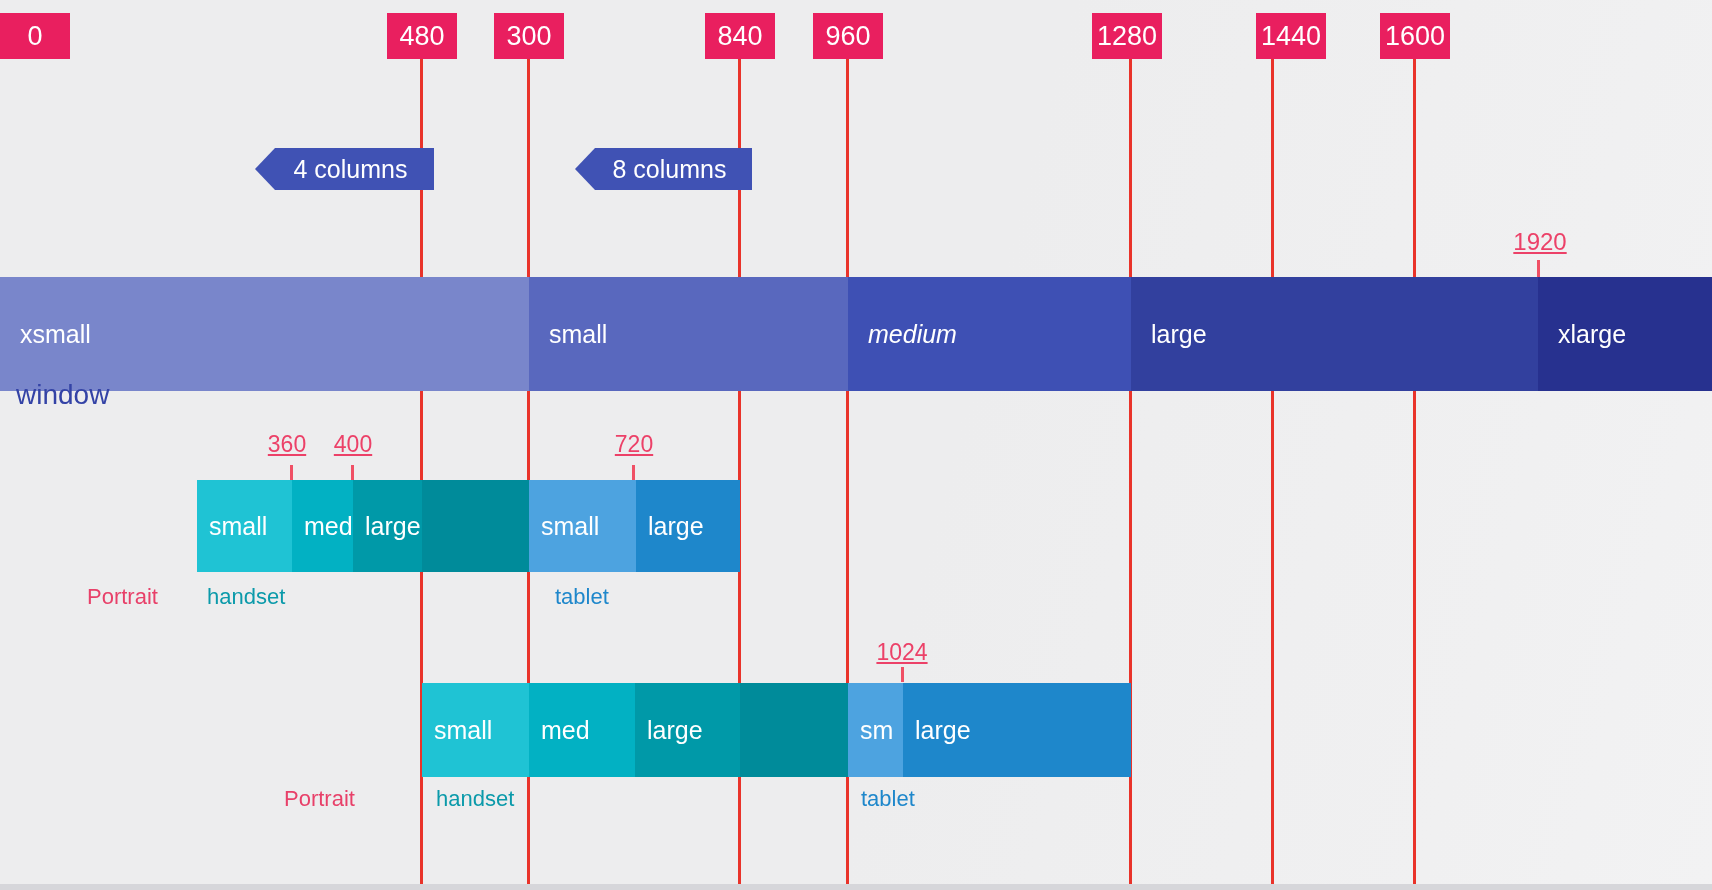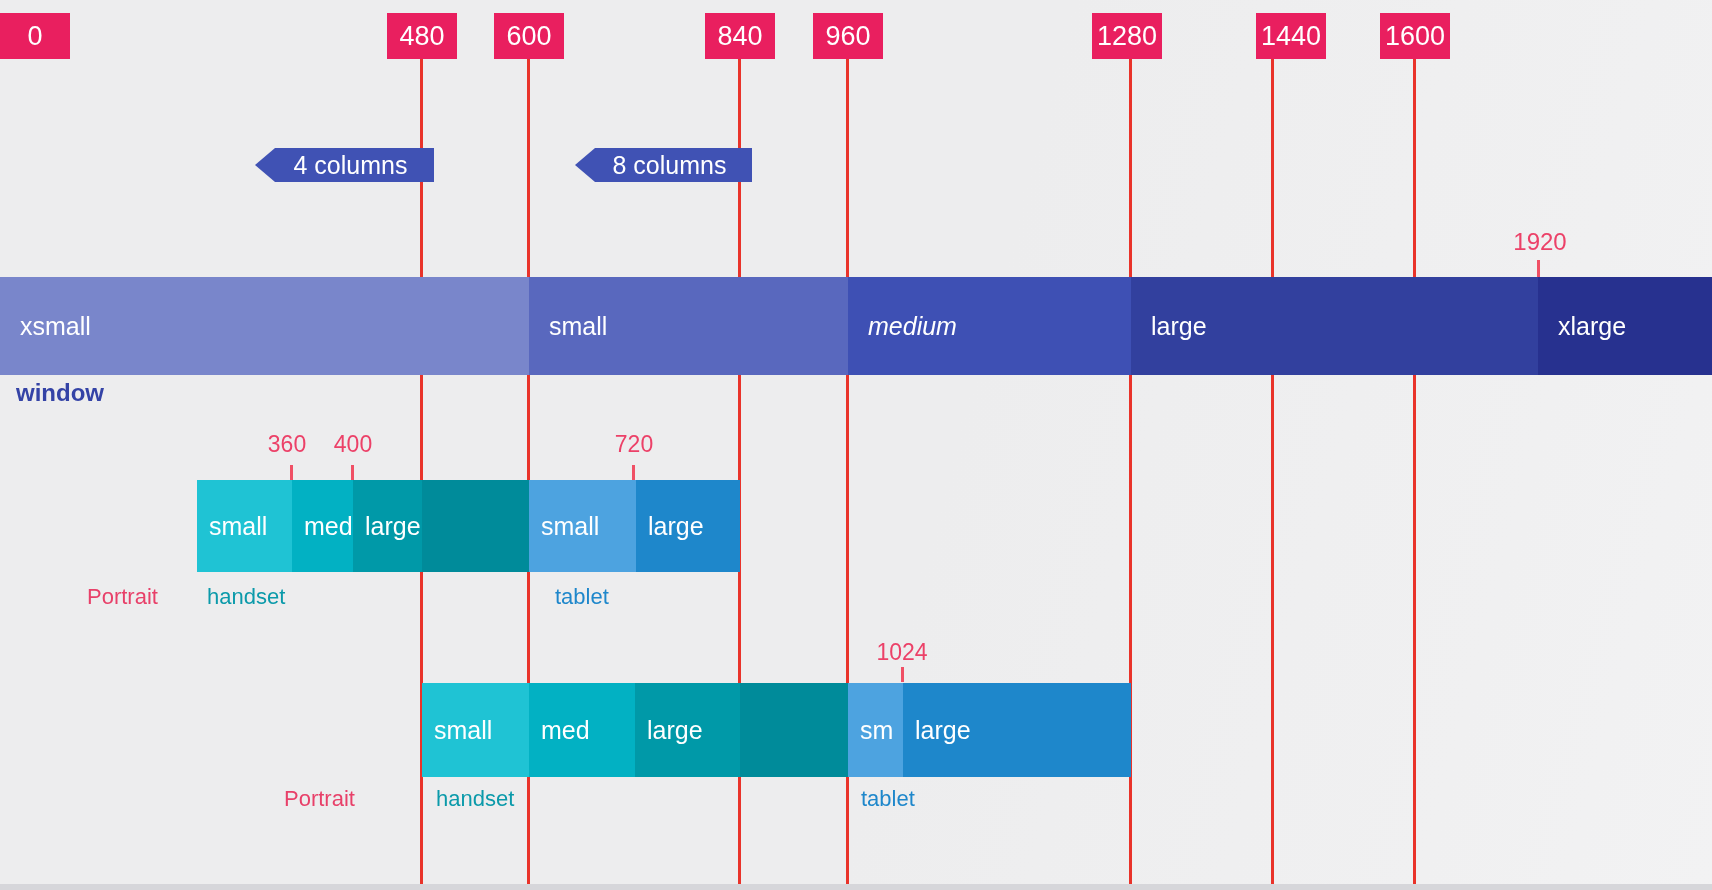--- a/index.html
+++ b/index.html
@@ -17,65 +17,65 @@
     display:flex;align-items:center;justify-content:center;
     font-size:27px;
   }
   
   .vline{
     position:absolute;top:59px;width:3px;height:827px;
     background:#E9332A;
   }
   
   .chip{
-    position:absolute;top:148px;height:34px;
+    position:absolute;top:148px;height:42px;
     background:#4052B4;color:#fff;font-size:25px;
     display:flex;align-items:center;justify-content:center;
   }
   .chip-left{clip-path:polygon(20px 0,100% 0,100% 100%,20px 100%,0 50%);padding-left:12px;}
   .chip-right{clip-path:polygon(0 0,calc(100% - 20px) 0,100% 50%,calc(100% - 20px) 100%,0 100%);padding-right:12px;}
   
   .bar-seg{
     position:absolute;color:#fff;font-size:25px;
     display:flex;align-items:center;
     box-sizing:border-box;
   }
-  .winseg{top:277px;height:98px;padding-left:20px;}
+  .winseg{top:277px;height:114px;padding-left:20px;}
   .pseg{top:480px;height:92px;padding-left:12px;}
   .lseg{top:683px;height:94px;padding-left:12px;}
   
   .tick{position:absolute;width:3px;background:#F05065;}
   .ticklabel{
     position:absolute;transform:translateX(-50%);
-    color:#EC4168;font-size:23px;white-space:nowrap;
+    color:#EC4168;font-size:23px;white-space:nowrap;text-decoration:underline;
   }
   
   .caption{position:absolute;font-size:22px;white-space:nowrap;}
   .cap-pink{color:#E84069;}
   .cap-teal{color:#0B9AAA;}
   .cap-blue{color:#1E87CB;}
-  .cap-window{color:#3443A6;font-size:24px;font-weight:bold;}
+  .cap-window{color:#3443A6;font-size:28px;}
   .bottom-strip{position:absolute;left:0;top:884px;width:1712px;height:6px;background:#D6D6DA;}
 </style>
 </head>
 <body>
 
 <div id="canvas">
 
   <div class="vline" style="left:420px"></div>
   <div class="vline" style="left:527px"></div>
   <div class="vline" style="left:738px"></div>
   <div class="vline" style="left:846px"></div>
   <div class="vline" style="left:1129px"></div>
   <div class="vline" style="left:1271px"></div>
   <div class="vline" style="left:1413px"></div>
 
   <div class="bp" style="left:0px">0</div>
   <div class="bp" style="left:387px">480</div>
-  <div class="bp" style="left:494px">600</div>
+  <div class="bp" style="left:494px">300</div>
   <div class="bp" style="left:705px">840</div>
   <div class="bp" style="left:813px">960</div>
   <div class="bp" style="left:1092px">1280</div>
   <div class="bp" style="left:1256px">1440</div>
   <div class="bp" style="left:1380px">1600</div>
 
   <div class="chip chip-left" style="left:255px;width:167px">4 columns</div>
   <div class="chip chip-left" style="left:575px;width:165px">8 columns</div>
 
   <div class="ticklabel" style="left:1540px;top:228px;font-size:24px">1920</div>

